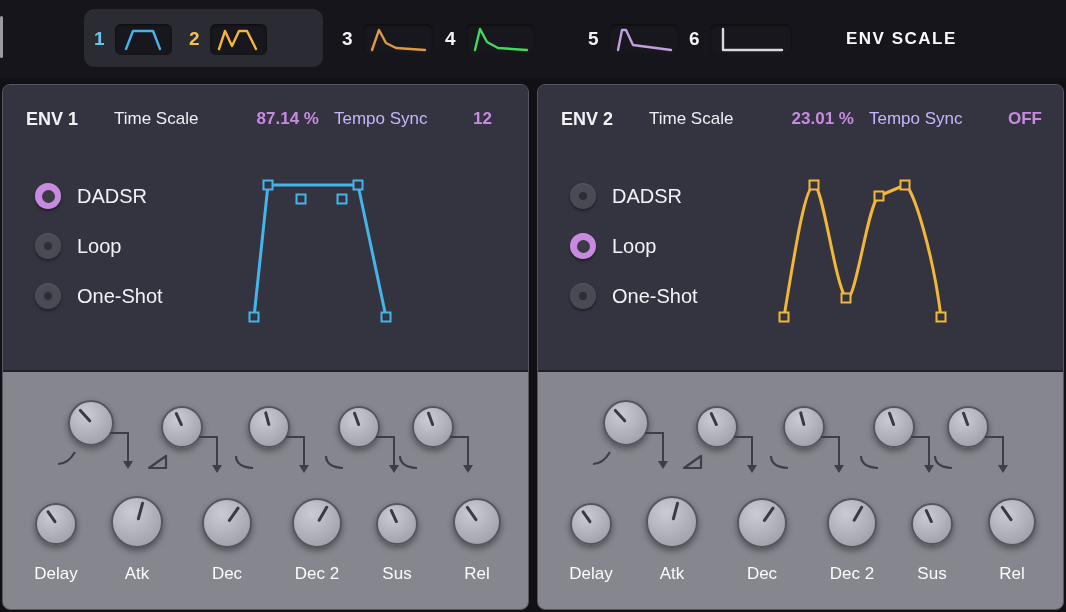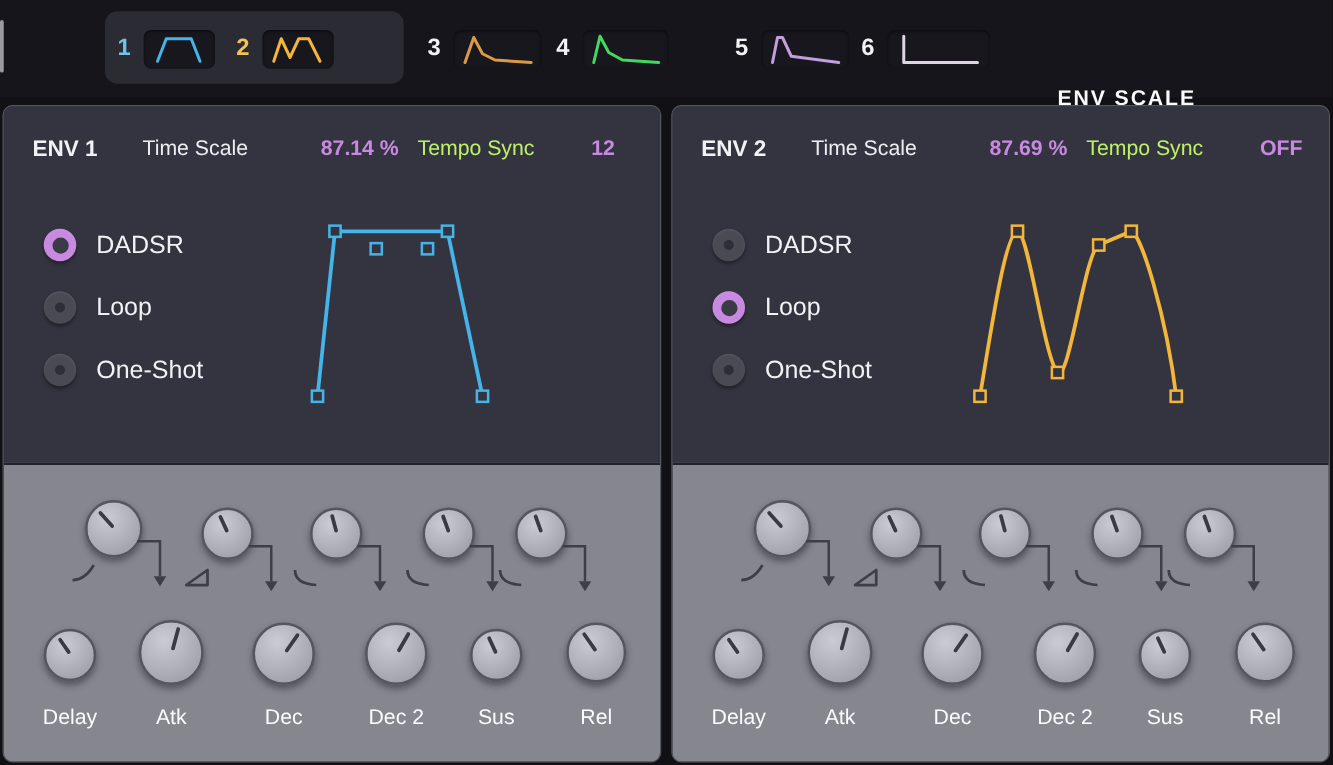--- a/index.html
+++ b/index.html
@@ -9,30 +9,30 @@
     background:#101015; color:#f2f2f5;
     font-family:"Liberation Sans", sans-serif;
   }
   
   .topbar { position:absolute; left:0; top:0; width:1066px; height:78px; background:#15151b; }
   .edge-artifact { position:absolute; left:0; top:16px; width:3px; height:42px; background:#9a9aa2; border-radius:2px; }
   .tab-group-bg { position:absolute; left:84px; top:9px; width:239px; height:58px; background:#2b2b34; border-radius:10px; }
   .tab { position:absolute; top:0; height:78px; display:flex; align-items:center; gap:10px; cursor:pointer; }
   .tab-num { font-size:19px; font-weight:700; }
   .tab-icon { background:#17171d; border-radius:6px; box-shadow:inset 0 1px 3px rgba(0,0,0,.55); display:block; }
-  .env-scale { position:absolute; left:846px; top:29px; font-size:17px; font-weight:700; letter-spacing:1.5px; color:#fafafa;margin-top:40px; }
+  .env-scale { position:absolute; left:846px; top:29px; font-size:17px; font-weight:700; letter-spacing:1.5px; color:#fafafa; }
   
   .panel { position:absolute; top:84px; width:527px; height:526px; border:1px solid #56565f; border-radius:8px; overflow:hidden; background:#343440; }
   .panel.p0 { left:2px; } .panel.p1 { left:537px; }
   .display { position:absolute; left:0; top:0; width:100%; height:360px; background:#343440; }
   .hdr span { position:absolute; top:24px; font-size:17px; white-space:nowrap; }
   .hdr .title { left:23px; font-size:18px; font-weight:700; }
   .hdr .ts-lbl { left:111px; color:#eeeef2; }
   .hdr .ts-val { left:200px; width:116px; text-align:right; font-weight:700; color:#c88ae0; }
-  .hdr .sync-lbl { left:331px; color:#bef264; }
+  .hdr .sync-lbl { left:331px; color:#c4b5fd; }
   .hdr .sync-val { left:470px; font-weight:700; color:#c88ae0; }
   .modes { position:absolute; left:32px; top:86px; }
   .mode { height:50px; display:flex; align-items:center; gap:16px; cursor:pointer; }
   .radio { width:26px; height:26px; border-radius:50%; background:#4a4a54; position:relative; flex:0 0 auto;
            box-shadow:0 2px 3px rgba(0,0,0,.4), inset 0 1px 2px rgba(255,255,255,.08); }
   .radio::after { content:''; position:absolute; left:50%; top:50%; width:8px; height:8px; margin:-4px 0 0 -4px;
                   border-radius:50%; background:#2e2e37; }
   .radio.sel { background:#c88ae0; }
   .radio.sel::after { width:13px; height:13px; margin:-6.5px 0 0 -6.5px; background:#3b3b45; }
   .mode-lbl { font-size:20px; }
@@ -225,21 +225,21 @@
       </div>
       <div class="knob-label" style="left: 429px; top: 192px; width: 90px;">Rel</div>
     </div>
 </section>
 
 <section class="panel p1">
   <div class="display">
     <div class="hdr">
       <span class="title">ENV 2</span>
       <span class="ts-lbl">Time Scale</span>
-      <span class="ts-val">87.69 %</span>
+      <span class="ts-val">23.01 %</span>
       <span class="sync-lbl">Tempo Sync</span>
       <span class="sync-val">OFF</span>
     </div>
     <div class="modes">
       <div class="mode">
         <span class="radio"></span>
         <span class="mode-lbl">DADSR</span>
       </div>
       <div class="mode">
         <span class="radio sel"></span>

